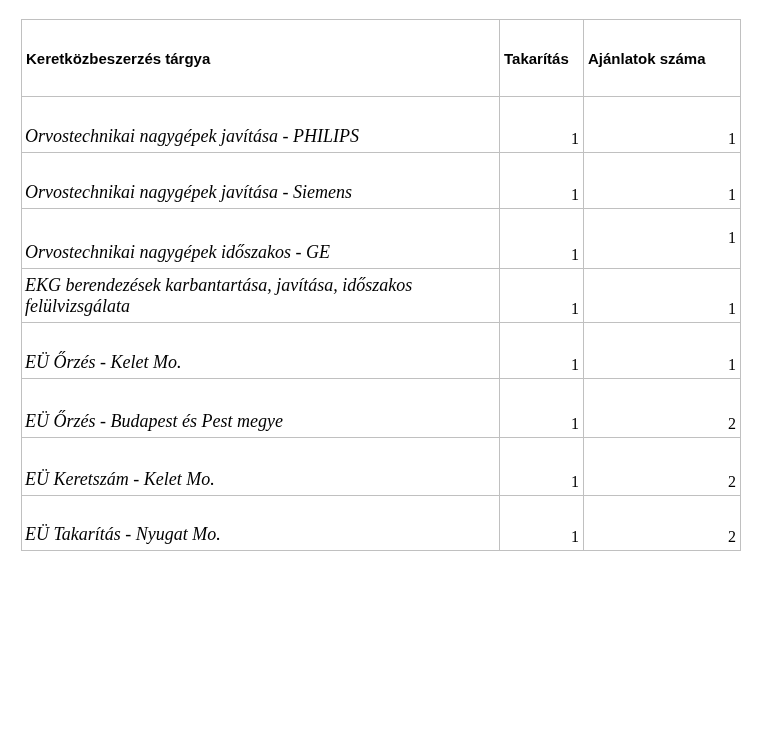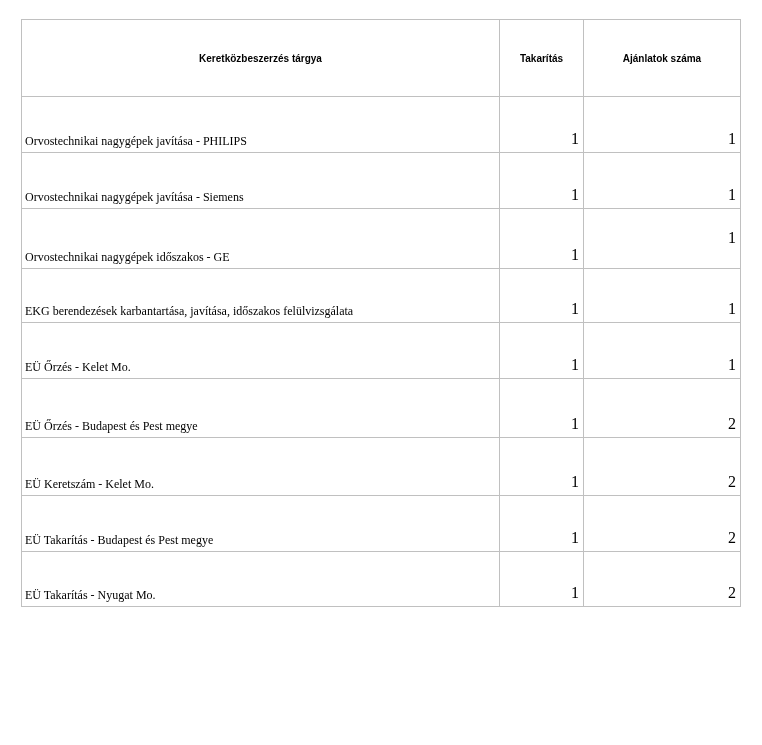--- a/index.html
+++ b/index.html
@@ -24,32 +24,33 @@
   }
   
   col.c-subject { width: 478px; }
   col.c-keret   { width: 84px;  }
   col.c-ajanlat { width: 157px; }
   
   tr.header-row { height: 77px; }
   tr.header-row th {
     font-family: "Liberation Sans", sans-serif;
     font-weight: bold;
-    font-size: 10px;
-    text-align: center;
+    font-size: 15px;
+    text-align: left;
     vertical-align: middle;
     padding: 2px 4px;
   }
   
   td.subject-cell {
-    font-size: 12px;
+    font-size: 18px;
     line-height: 1.2;
     text-align: left;
     vertical-align: bottom;
     padding: 2px 6px 4px 3px;
+    font-style: italic;
   }
   td.num-cell {
     font-size: 16px;
     line-height: 1.2;
     text-align: right;
     vertical-align: bottom;
     padding: 2px 4px 4px 2px;
   }
   td.valign-mid { vertical-align: middle; }
   
@@ -110,24 +111,19 @@
     <tr class="row-6">
       <td class="subject-cell">EÜ Őrzés - Budapest és Pest megye</td>
       <td class="num-cell">1</td>
       <td class="num-cell">2</td>
     </tr>
     <tr class="row-8">
       <td class="subject-cell">EÜ Keretszám - Kelet Mo.</td>
       <td class="num-cell">1</td>
       <td class="num-cell">2</td>
     </tr>
-    <tr class="row-9">
-      <td class="subject-cell">EÜ Takarítás - Budapest és Pest megye</td>
-      <td class="num-cell">1</td>
-      <td class="num-cell">2</td>
-    </tr>
     <tr class="row-10">
       <td class="subject-cell">EÜ Takarítás - Nyugat Mo.</td>
       <td class="num-cell">1</td>
       <td class="num-cell">2</td>
     </tr>
   </tbody>
 </table>
 
 </body></html>

